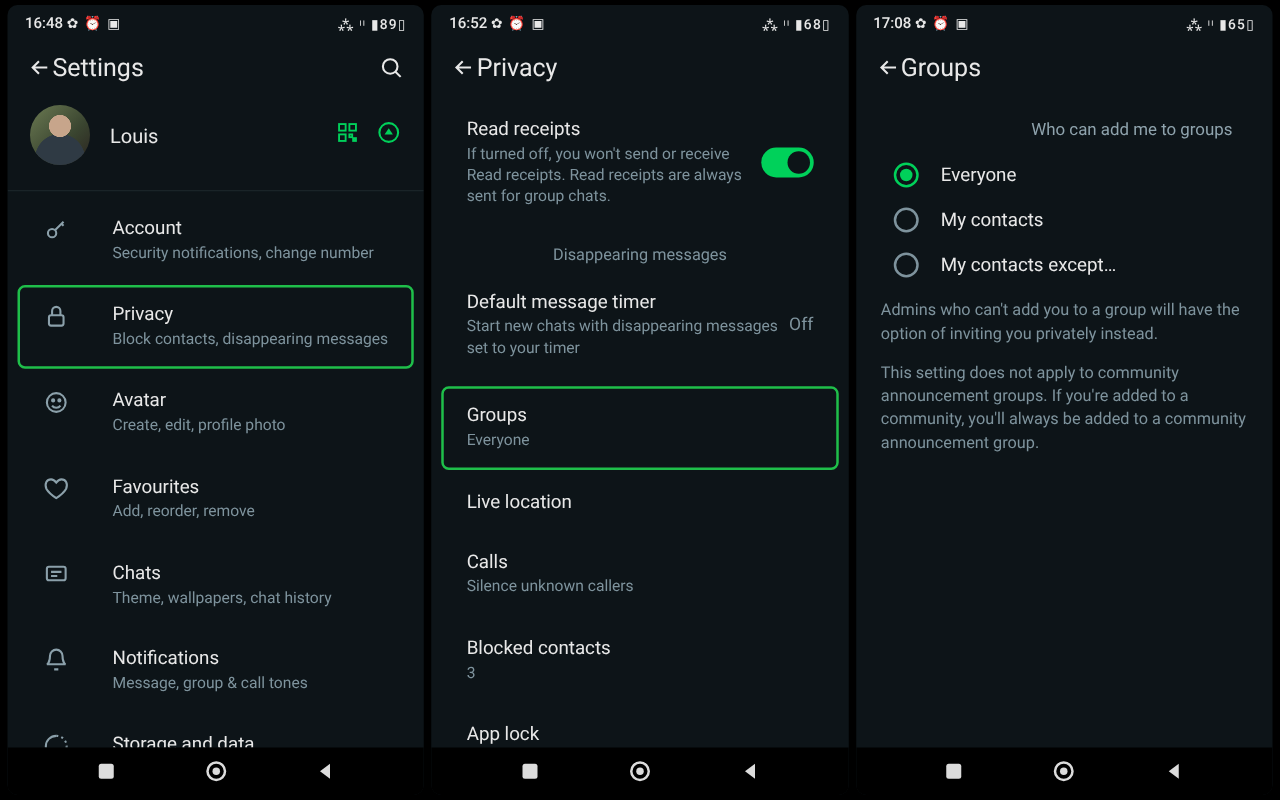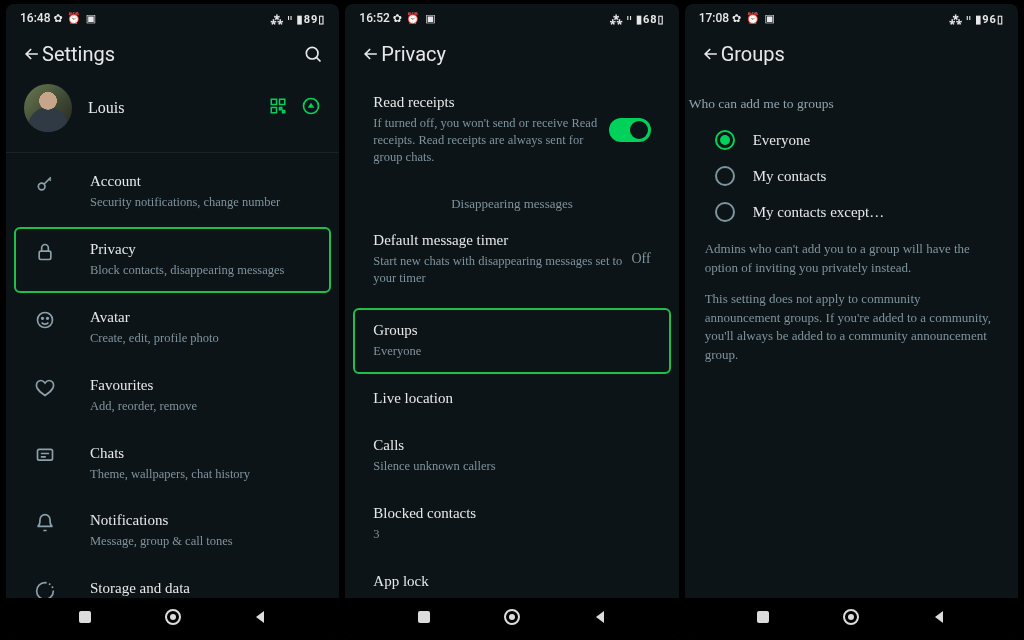--- a/index.html
+++ b/index.html
@@ -25,31 +25,31 @@
   .statusbar {
     height: 28px;
     display: flex;
     justify-content: space-between;
     align-items: center;
     padding: 0 14px;
     color: #e8e8e8;
     font-size: 12px;
     font-weight: 500;
   }
-  .statusbar .right { display: flex; align-items: center; gap: 2px; font-weight: bold; }
+  .statusbar .right { display: flex; align-items: center; gap: 2px; }
   .status-icons { font-size: 11px; letter-spacing: 1px; }
   .appbar {
     display: flex;
     align-items: center;
     padding: 10px 16px 12px;
     color: #e8e8e8;
   }
   .appbar .title { font-size: 20px; font-weight: 400; flex: 1; }
   .back-arrow svg, .search-ico svg { display: block; }
-  .content { flex: 1; overflow: hidden; padding: 0 0 0 0; font-family: Liberation Serif, serif; }
+  .content { flex: 1; overflow: hidden; padding: 0 0 0 0; }
   .profile-row {
     display: flex;
     align-items: center;
     padding: 6px 18px 14px;
     gap: 16px;
   }
   .avatar {
     width: 48px; height: 48px; border-radius: 50%;
     background: linear-gradient(135deg,#6b7a52 0%, #3a4530 60%, #2a2320 100%);
     position: relative; overflow: hidden;
@@ -77,21 +77,21 @@
   .item .trail { color:#7e939d; font-size: 14px; align-self:center;}
   
   .switch {
     width: 42px; height:24px; border-radius:12px; background:#00d15a;
     position:relative; align-self:center;
   }
   .switch::after{content:"";position:absolute;right:3px;top:3px;width:18px;height:18px;border-radius:50%;background:#0d1418;}
   .section-header { color:#7e939d; font-size:13px; padding: 14px 18px 4px; text-align: center; }
   .item.no-icon { gap:0; padding-left:18px; }
   
-  .question { color:#8fa3ad; font-size: 13.5px; padding: 18px 4px 10px; }
+  .question { color:#8fa3ad; font-size: 13.5px; padding: 18px 32px 10px; text-align: right; }
   .radio-row {
     display:flex; align-items:center; gap:18px;
     padding: 8px 20px 8px 30px;
   }
   .radio {
     width:20px;height:20px;border:2px solid #7e939d;border-radius:50%;
     display:flex;align-items:center;justify-content:center;flex-shrink:0;
   }
   .radio.selected { border-color:#00d15a; }
   .radio.selected::after{content:"";width:10px;height:10px;border-radius:50%;background:#00d15a;}
@@ -336,21 +336,21 @@
         <svg width="16" height="16">
           <path d="M12 2 L4 8 L12 14 Z" fill="#dcdcdc"></path>
         </svg>
       </span>
   </div>
 </div>
 
 <div class="phone">
   <div class="statusbar">
     <span><span>17:08</span> <span class="status-icons">✿ ⏰ ▣</span></span>
-    <span class="right status-icons">⁂ ᶦᶦ ▮96▯</span>
+    <span class="right status-icons">⁂ ᶦᶦ ▮65▯</span>
   </div>
   <div class="appbar">
     <span class="back-arrow">
       <svg width="20" height="20" viewBox="0 0 24 24" fill="none" stroke="#e8e8e8" stroke-width="2">
           <path d="M19 12H5M11 18l-6-6 6-6"></path>
         </svg>
     </span>
     <span class="title">Groups</span>
   </div>
   <div class="content">

